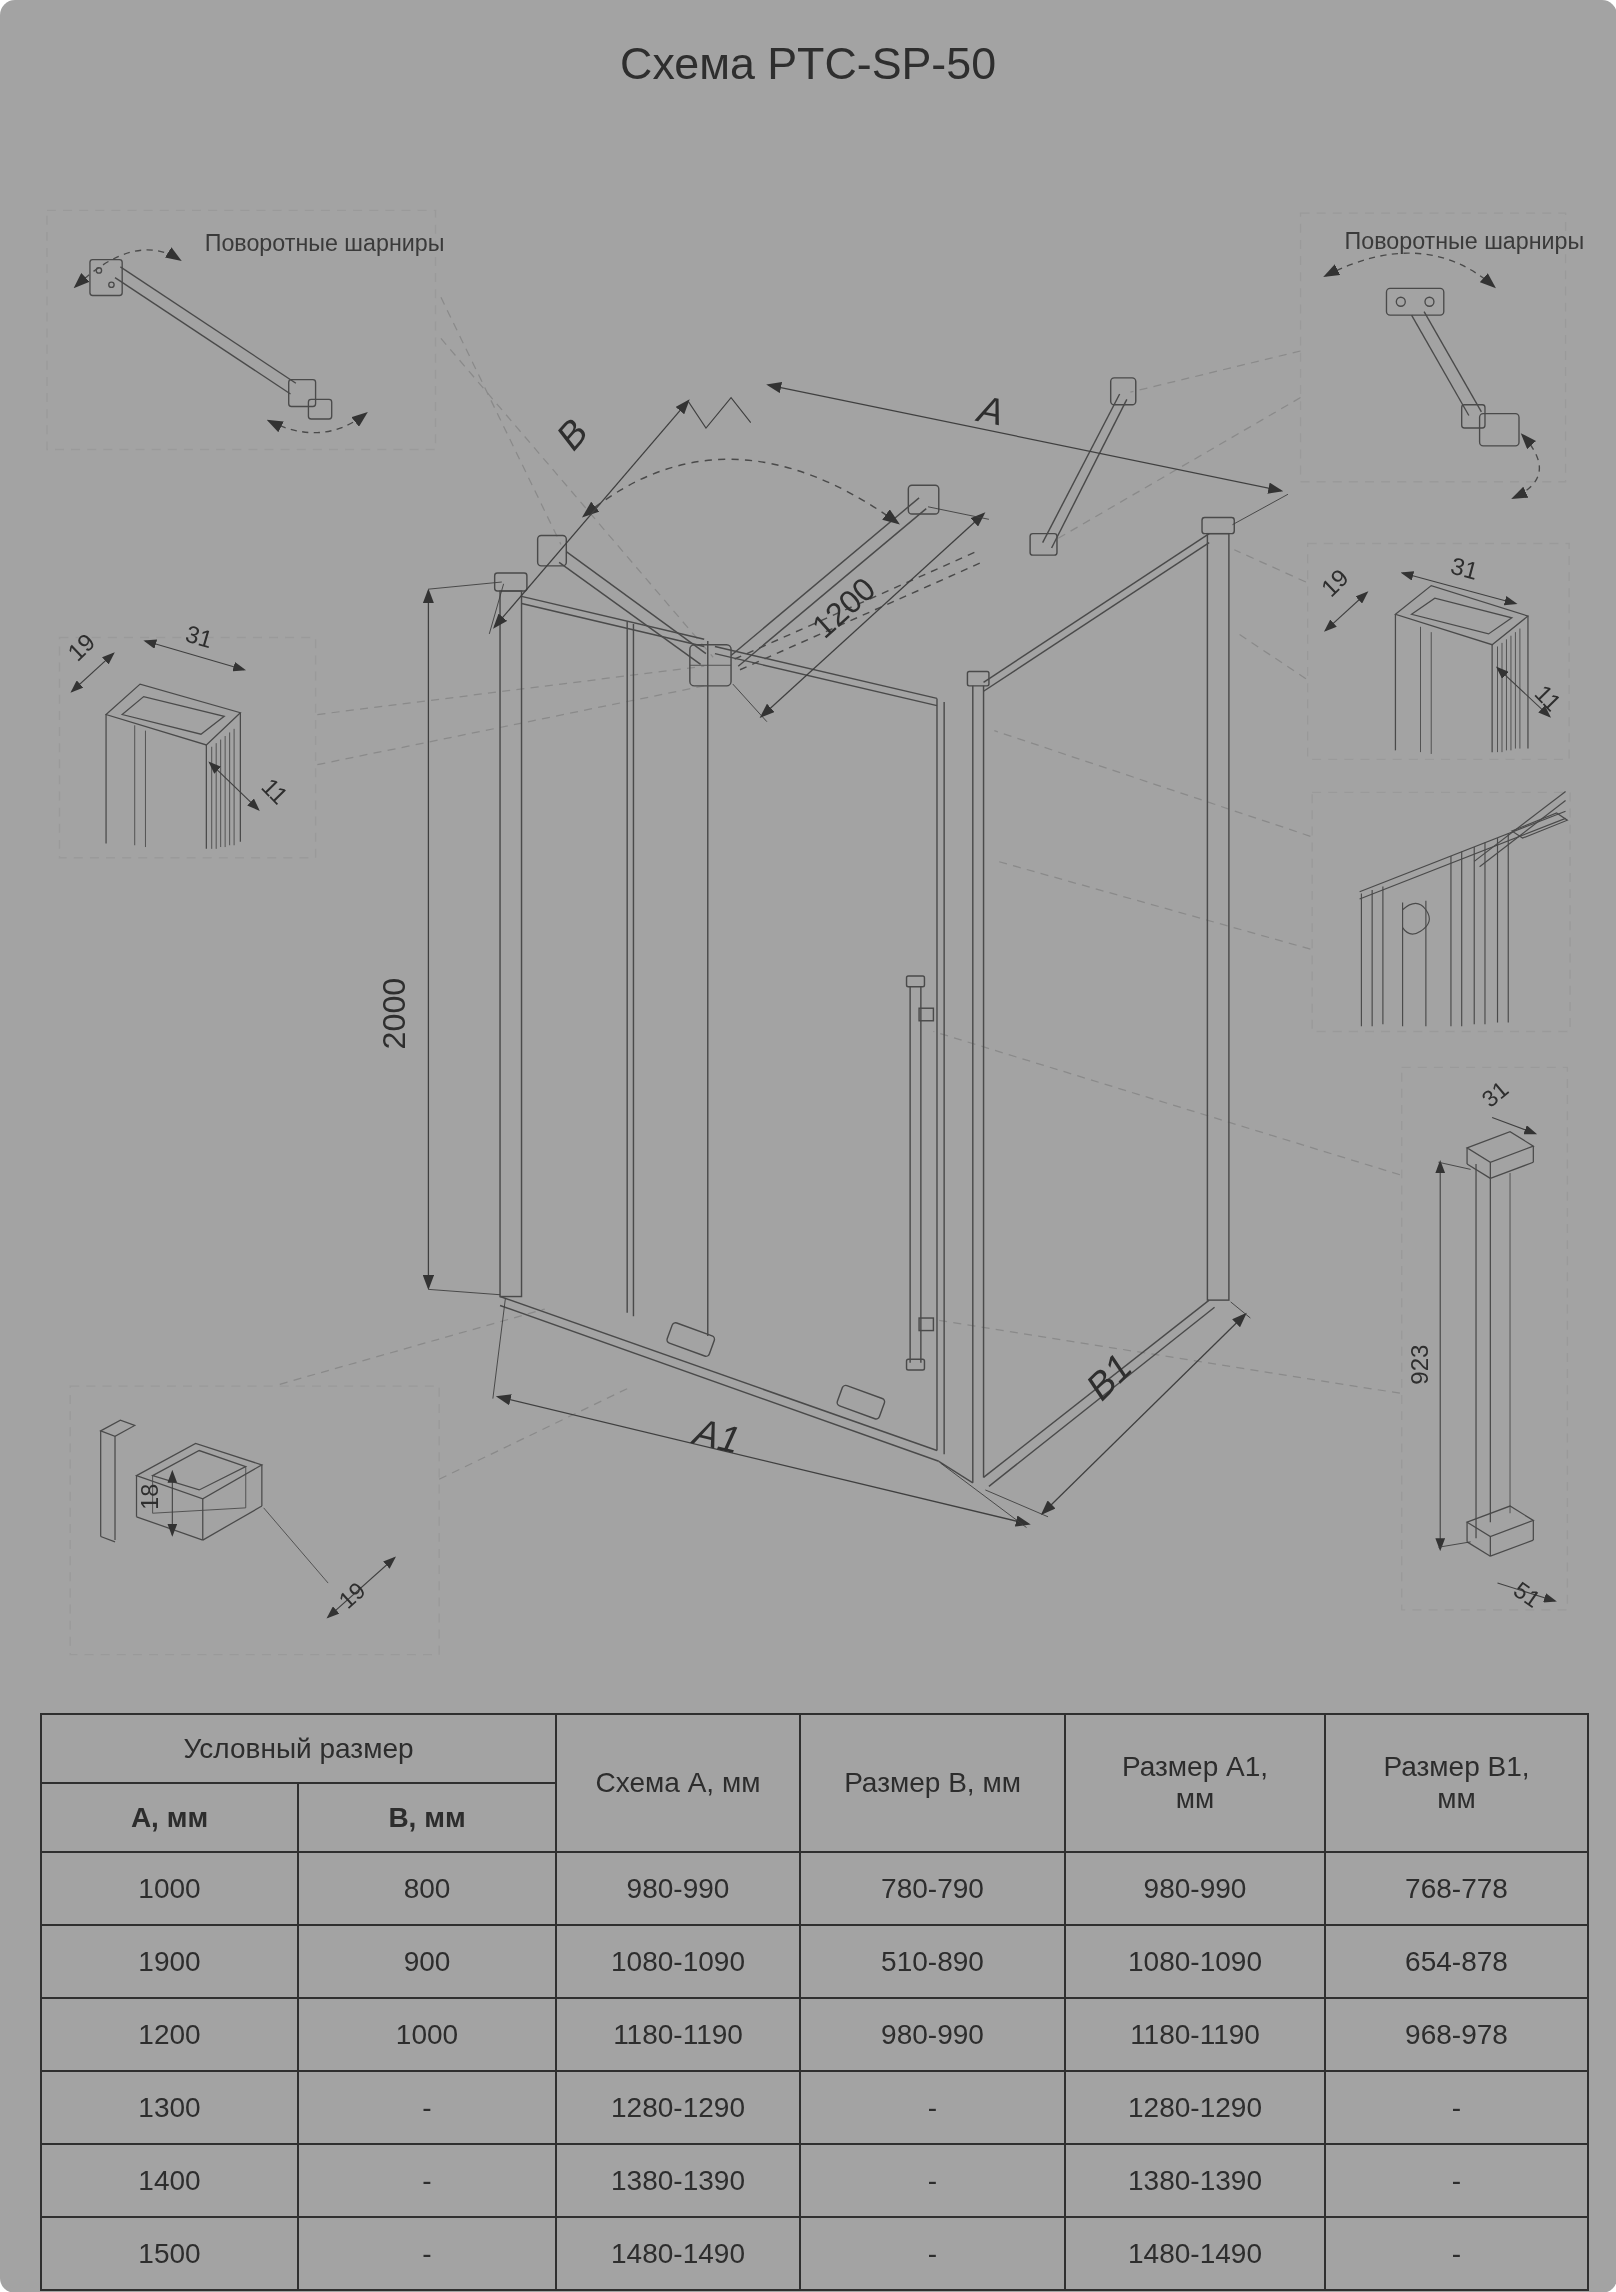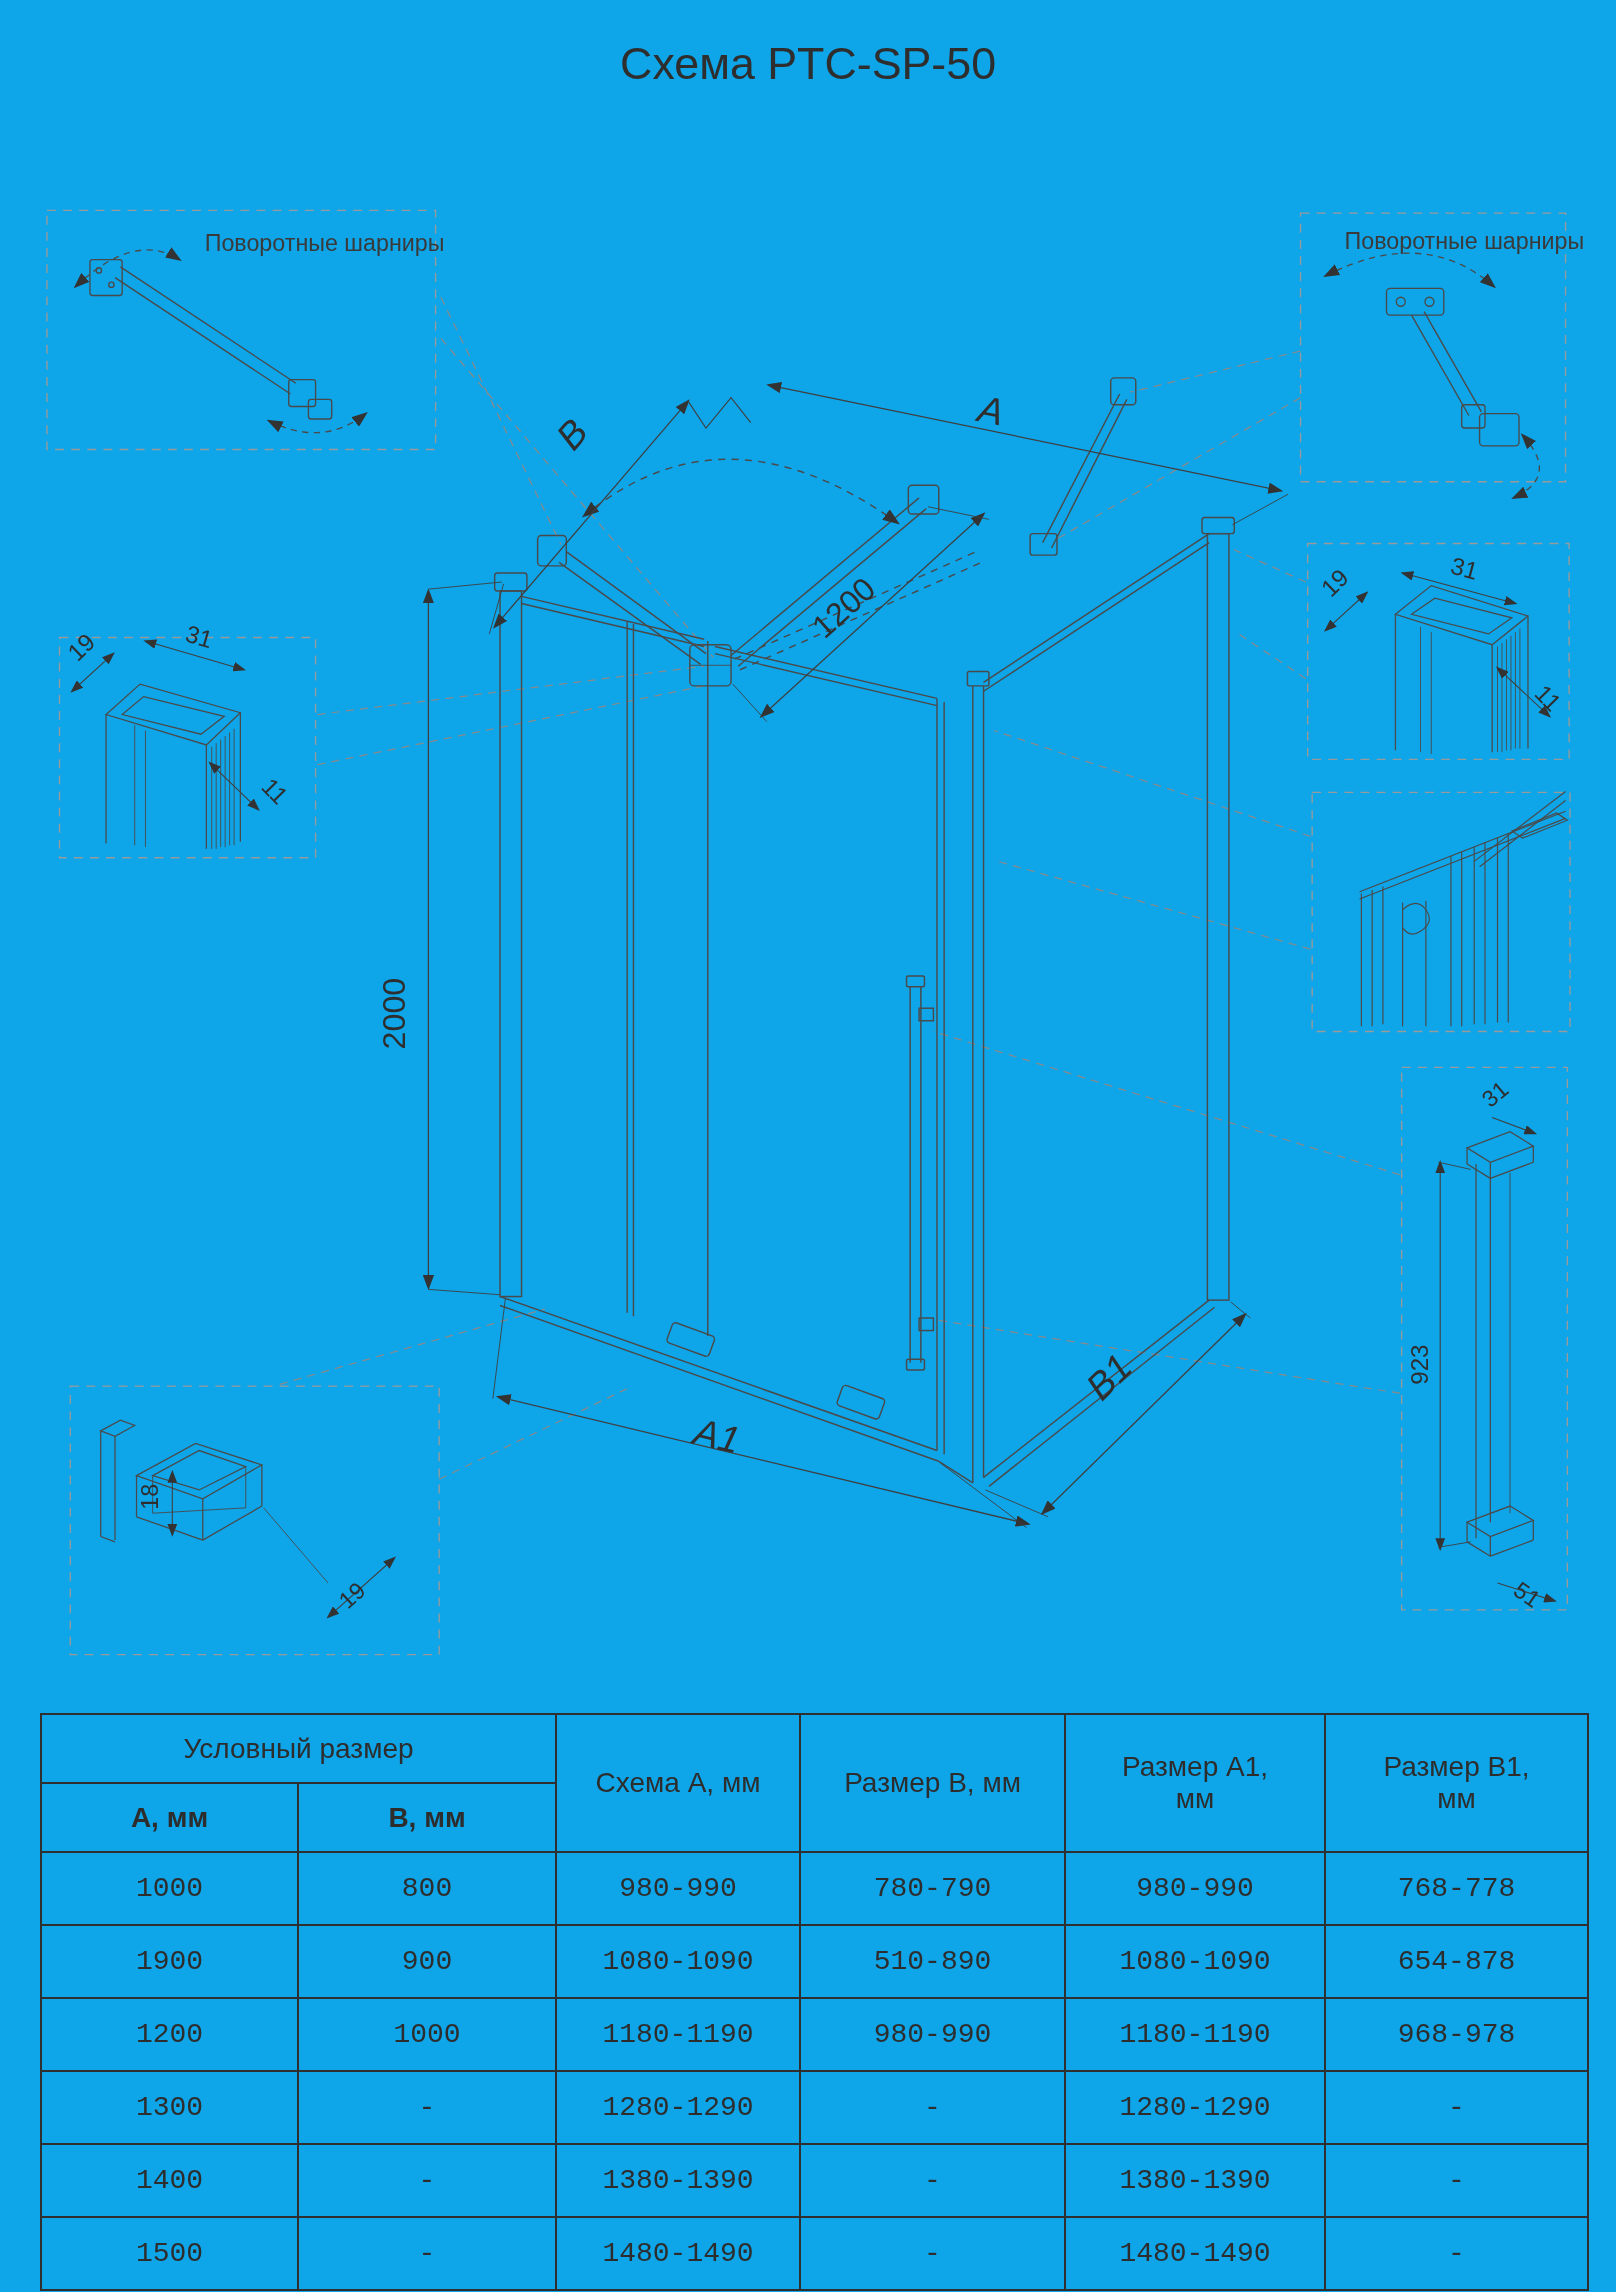--- a/index.html
+++ b/index.html
@@ -1,33 +1,33 @@
 <!DOCTYPE html>
 <html style="font-size:14.3px"><head>
 <meta charset="utf-8">
 <style>
   html,body{margin:0;padding:0;background:#ffffff;}
-  .page{position:relative;width:1617px;height:2293px;background:#0ea5e9;overflow:hidden;
-        font-family:"Liberation Sans", sans-serif;color:#2e2e2e;}
+  .page{position:relative;width:1617px;height:2293px;background:#a3a3a3;overflow:hidden;
+        font-family:"Liberation Sans", sans-serif;color:#2e2e2e;border-radius:15px;}
   svg text{font-family:"Liberation Sans", sans-serif;fill:#2e2e2e;}
   .t-title{font-size:50px;}
   .t-note{font-size:26px;fill:#3a3a3a;}
   .t-dim{font-size:36px;}
   .t-dimI{font-size:42px;font-style:italic;}
   .t-dimS{font-size:27px;}
   .t-dimXS{font-size:26px;}
   
   .size-table-wrap{position:absolute;left:40px;top:1713px;width:1547px;}
   table.sizes{border-collapse:collapse;table-layout:fixed;width:1547px;}
   table.sizes th, table.sizes td{
       border:2.7px solid #2f2f2f;font-weight:normal;text-align:center;vertical-align:middle;
       font-size:28px;color:#2d2d2d;padding:0;}
   table.sizes tr.h1 th{height:67px;}
   table.sizes tr.h2 th{height:67px;font-weight:bold;}
-  table.sizes td{height:71px;font-family:Liberation Mono, monospace;}
+  table.sizes td{height:71px;}
   .wrap{white-space:pre-line;}
 </style>
 </head>
 <body>
 
 <div class="page">
 
 <svg width="1617" height="1712" viewBox="0 0 1805 1912">
   <defs>
     <marker id="arrE" markerWidth="12" markerHeight="9" refX="10" refY="4.5" orient="auto">

